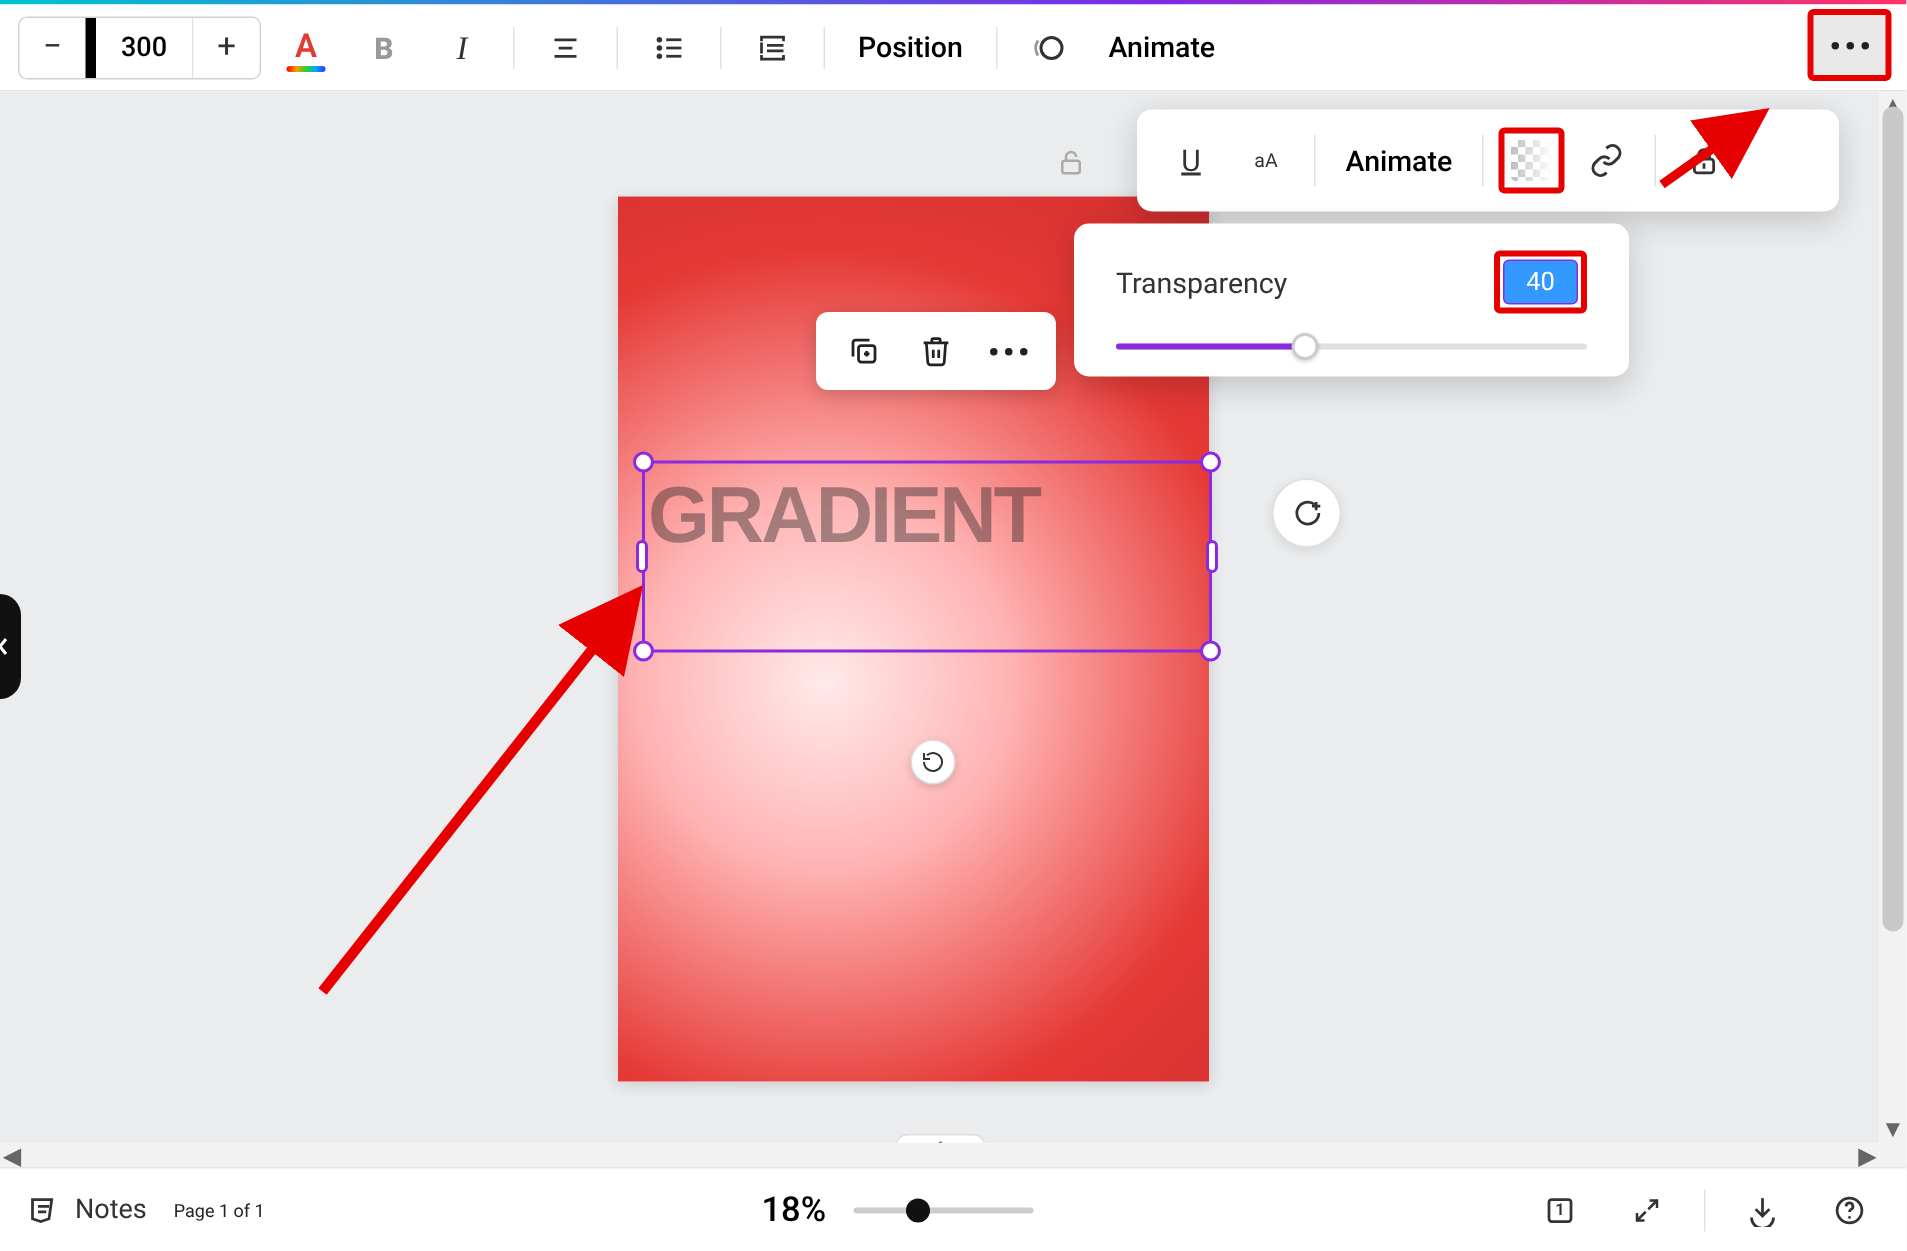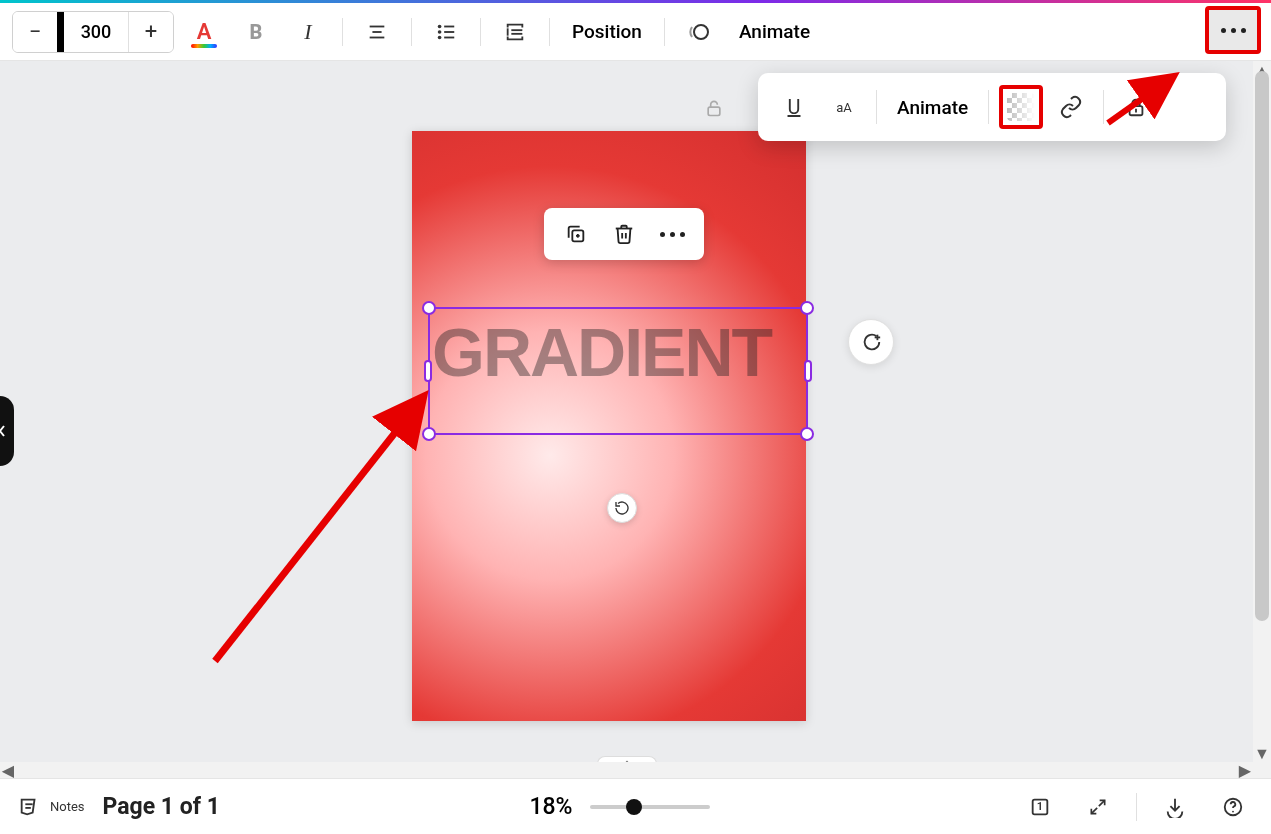--- a/index.html
+++ b/index.html
@@ -34,21 +34,21 @@
   .page { position: absolute; left: 412px; top: 70px; width: 394px; height: 590px; background: #fff; box-shadow: 0 2px 10px rgba(0,0,0,.15); }
   .page-bg { width: 100%; height: 100%; background: radial-gradient(circle at 35% 55%, #ffeaea 0%, #ffb3b3 30%, #e53935 70%, #d32f2f 100%); }
 
   .sel-frame { position: absolute; left: 428px; top: 246px; width: 380px; height: 128px; border: 2px solid #8a2be2; }
   .handle { position: absolute; width: 14px; height: 14px; border-radius: 50%; background: #fff; border: 2px solid #8a2be2; }
   .h-tl { top: -8px; left: -8px; } .h-tr { top: -8px; right: -8px; }
   .h-bl { bottom: -8px; left: -8px; } .h-br { bottom: -8px; right: -8px; }
   .h-ml { top: 50%; left: -6px; transform: translateY(-50%); width: 8px; height: 22px; border-radius: 4px; }
   .h-mr { top: 50%; right: -6px; transform: translateY(-50%); width: 8px; height: 22px; border-radius: 4px; }
 
-  .sel-text { position: absolute; left: 432px; top: 252px; font-family: Impact, "Arial Black", sans-serif; font-size: 68px; font-weight: 900; letter-spacing: -2px; color: rgba(30,30,30,0.40); white-space: nowrap; }
+  .sel-text { position: absolute; left: 432px; top: 252px; font-family: Impact, "Arial Black", sans-serif; font-size: 53px; font-weight: 900; letter-spacing: -2px; color: rgba(30,30,30,0.40); white-space: nowrap; }
 
   .rotate-circle { position: absolute; left: 607px; top: 432px; width: 30px; height: 30px; border-radius: 50%; background: #fff; border: 1px solid #ddd; display: flex; align-items: center; justify-content: center; box-shadow: 0 2px 6px rgba(0,0,0,.15); cursor: pointer; }
 
   .ctx-bar { position: absolute; left: 544px; top: 147px; width: 160px; height: 52px; background: #fff; border-radius: 8px; box-shadow: 0 3px 12px rgba(0,0,0,.18); display: flex; align-items: center; justify-content: space-around; padding: 0 8px; }
   .ctx-bar .tb-btn { width: 40px; height: 40px; }
 
   .ai-btn { position: absolute; left: 848px; top: 258px; width: 46px; height: 46px; border-radius: 50%; background: #fff; border: 1px solid #e0e0e0; display: flex; align-items: center; justify-content: center; box-shadow: 0 2px 8px rgba(0,0,0,.1); cursor: pointer; }
 
   .lock-mini { position: absolute; left: 697px; top: 30px; width:34px; height:34px; display:flex; align-items:center; justify-content:center; color:#888; }
 
@@ -68,22 +68,22 @@
   .trans-thumb { position: absolute; top: 50%; left: 40%; width: 18px; height: 18px; border-radius: 50%; background: #fff; border: 2px solid #ccc; transform: translate(-50%, -50%); box-shadow: 0 1px 3px rgba(0,0,0,.2); }
 
   .arrow-red { position: absolute; background: transparent; pointer-events: none; z-index: 9; }
   .arrow-red svg { overflow: visible; }
 
   .side-tab { position: absolute; left: -10px; top: 335px; width: 24px; height: 70px; background: #111; border-radius: 0 14px 14px 0; display: flex; align-items: center; justify-content: center; cursor: pointer; }
   .side-tab svg { color: #fff; }
 
   .bottom-bar { position: absolute; left: 0; right: 0; bottom: 0; height: 56px; border-top: 1px solid #e5e5e5; background: #fff; display: flex; align-items: center; padding: 0 18px; gap: 18px; z-index: 10; }
   .bottom-bar .spacer { flex: 1; }
-  .notes { display: flex; align-items: center; gap: 10px; font-size: 13px; color: #333; cursor: pointer; }
-  .page-ind { font-size: 23px; font-weight: 700; color: #222; }
+  .notes { display: flex; align-items: center; gap: 10px; font-size: 18px; color: #333; cursor: pointer; }
+  .page-ind { font-size: 12px; font-weight: 400; color: #222; }
   .zoom-text { font-size: 23px; font-weight: 500; }
   .zoom-slider { position: relative; width: 120px; height: 18px; }
   .zoom-track { position: absolute; top: 50%; left: 0; right: 0; height: 4px; background: #ccc; border-radius: 2px; transform: translateY(-50%); }
   .zoom-thumb { position: absolute; top: 50%; left: 36%; width: 16px; height: 16px; border-radius: 50%; background: #111; transform: translate(-50%, -50%); }
   .bb-btn { width: 40px; height: 40px; display: flex; align-items: center; justify-content: center; border-radius: 6px; cursor: pointer; color: #333; }
   .bb-sep { width: 1px; height: 28px; background: #e0e0e0; }
 
   .scroll-v { position: absolute; right: 0; top: 61px; width: 18px; bottom: 72px; background: #f2f2f2; }
   .scroll-v .thumb { position: absolute; left: 2px; right: 2px; top: 10px; height: 550px; background: #c8c8c8; border-radius: 7px; }
   .scroll-v .arrow { position: absolute; width:18px; height:18px; display:flex; align-items:center; justify-content:center; color:#666; }
@@ -210,20 +210,33 @@
     <div class="tb-sep"></div>
     <div class="tb-btn">
       <svg width="22" height="22" viewBox="0 0 24 24" fill="none" stroke="#333" stroke-width="2">
           <rect x="5" y="11" width="14" height="10" rx="2"></rect>
           <path d="M16 11 V8 a4 4 0 0 0-8 0"></path>
           <line x1="12" y1="14" x2="12" y2="18"></line>
         </svg>
     </div>
   </div>
 
+  <div class="trans-popup">
+    <div class="trans-row1">
+      <span class="trans-label">Transparency</span>
+      <span class="trans-val-wrap">
+        <input class="trans-val" value="40" style="">
+      </span>
+    </div>
+    <div class="trans-slider">
+      <div class="trans-track"></div>
+      <div class="trans-fill"></div>
+      <div class="trans-thumb"></div>
+    </div>
+  </div>
 
   <div class="page">
     <div class="page-bg"></div>
   </div>
 
   <div class="ctx-bar">
     <div class="tb-btn">
       <svg width="22" height="22" viewBox="0 0 24 24" fill="none" stroke="#222" stroke-width="2">
           <rect x="8" y="8" width="12" height="12" rx="2"></rect>
           <path d="M4 16 V6 a2 2 0 0 1 2-2 h10"></path>

